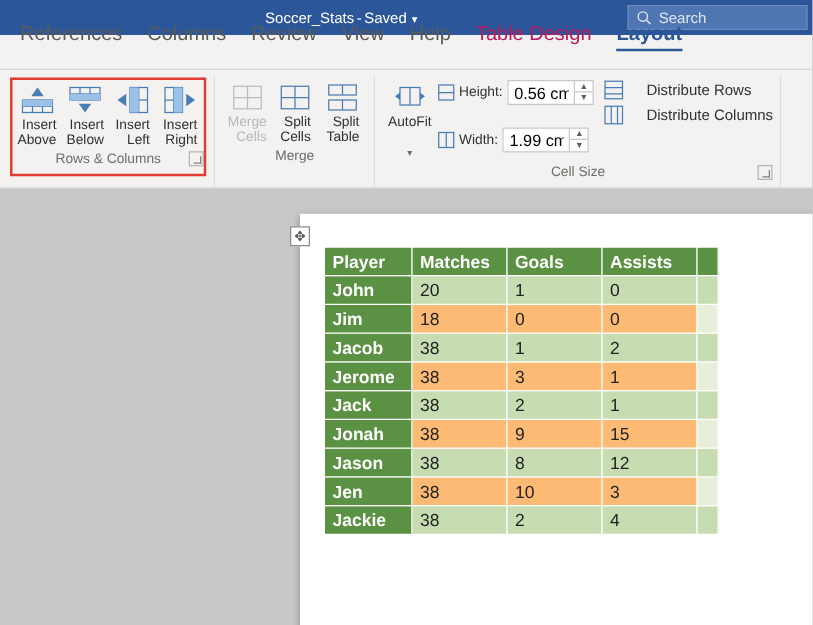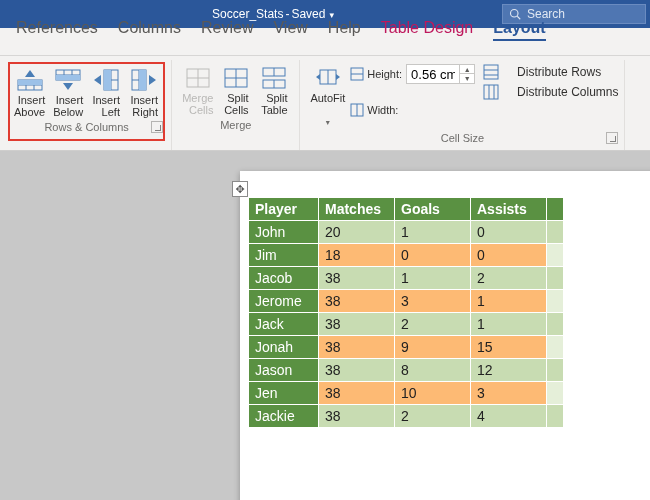--- a/index.html
+++ b/index.html
@@ -33,24 +33,24 @@
   .spin { display:flex; align-items:center; border:1px solid #c8c7c5; background:#fff; height:20px; }
   .spin input { border:none; width:52px; font-size:13px; padding:0 4px; outline:none; }
   .spin .arrows { display:flex; flex-direction:column; border-left:1px solid #c8c7c5; }
   .spin .arrows span { width:14px; height:9px; font-size:7px; line-height:9px; text-align:center; color:#5e5d5b; cursor:pointer;}
   .spin .arrows span:first-child{border-bottom:1px solid #c8c7c5;}
   .dist-col { display:flex; flex-direction:column; gap:4px; padding:2px 0 0 8px; font-size:12px; color:#323130;}
   .dist-row { display:flex; align-items:center; gap:18px; white-space:nowrap;}
   .document-area { position:relative; background:#c8c8c8; height: calc(500px - 28px - 28px - 94px); }
   .page { position:absolute; top:20px; left:240px; width:430px; height:360px; background:#fff; box-shadow:0 2px 6px rgba(0,0,0,0.3); }
   .move-handle { position:absolute; top:30px; left:232px; width:16px; height:16px; background:#fff; border:1px solid #8a8a8a; display:flex; align-items:center; justify-content:center; font-size:11px; color:#555;}
-  table.soccer { border-collapse:collapse; position:absolute; top:46px; left:248px; font-size:14px;}
+  table.soccer { border-collapse:collapse; position:absolute; top:46px; left:259px; font-size:14px;}
   table.soccer th { background:#5a9142; color:#fff; font-weight:bold; text-align:left; padding:3px 10px 3px 6px; border:1px solid #fff; }
   table.soccer td { padding:3px 10px 3px 6px; border:1px solid #fff; }
-  table.soccer td.name { background:#5a9142; color:#fff; font-weight:normal; width:70px;}
+  table.soccer td.name { background:#5a9142; color:#fff; font-weight:bold; width:70px;}
   table.soccer tr.odd td.val { background:#c8dcb2; }
   table.soccer tr.even td.val { background:#fdba74; }
   table.soccer tr.odd td.trail { background:#c8dcb2; width:14px;}
   table.soccer tr.even td.trail { background:#e5efd9; width:14px;}
   table.soccer td.val { color:#222; width:76px;}
   .autofit-drop{font-size:8px;color:#6e6d6b;margin-top:1px;}
 </style>
 </head>
 <body>
 
@@ -196,20 +196,27 @@
                 <span>▼</span>
               </div>
           </div>
         </div>
         <div class="csrow">
           <svg width="16" height="16">
               <rect x="2" y="2" width="12" height="12" fill="none" stroke="#4a7db5"></rect>
               <line x1="8" y1="2" x2="8" y2="14" stroke="#4a7db5"></line>
             </svg>
           <span class="lab">Width:</span>
+          <div class="spin">
+            <input value="1.99 cm" style="">
+            <div class="arrows">
+                <span>▲</span>
+                <span>▼</span>
+              </div>
+          </div>
         </div>
       </div>
       <div class="dist-col">
         <div class="dist-row">
           <svg width="16" height="16">
               <rect x="1" y="1" width="14" height="14" fill="none" stroke="#4a7db5"></rect>
               <line x1="1" y1="6" x2="15" y2="6" stroke="#4a7db5"></line>
               <line x1="1" y1="11" x2="15" y2="11" stroke="#4a7db5"></line>
             </svg>
           <span>Distribute Rows</span>

